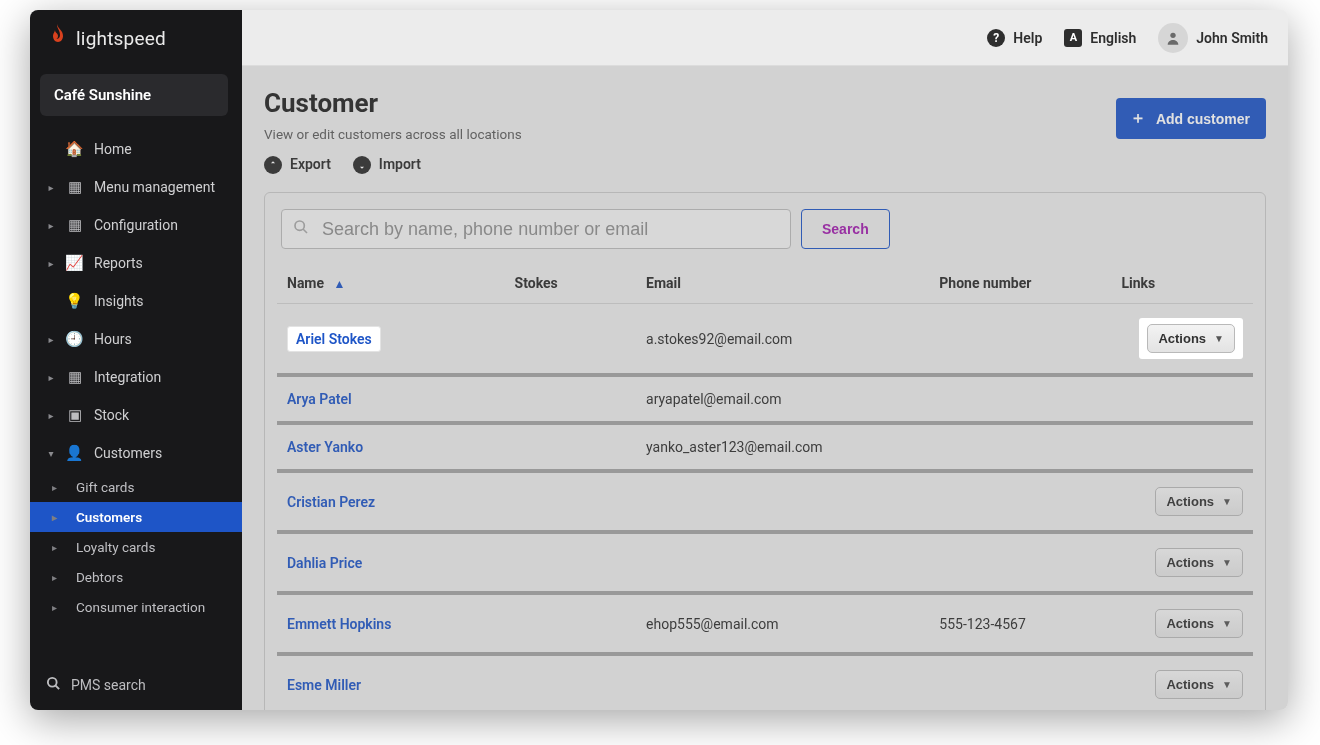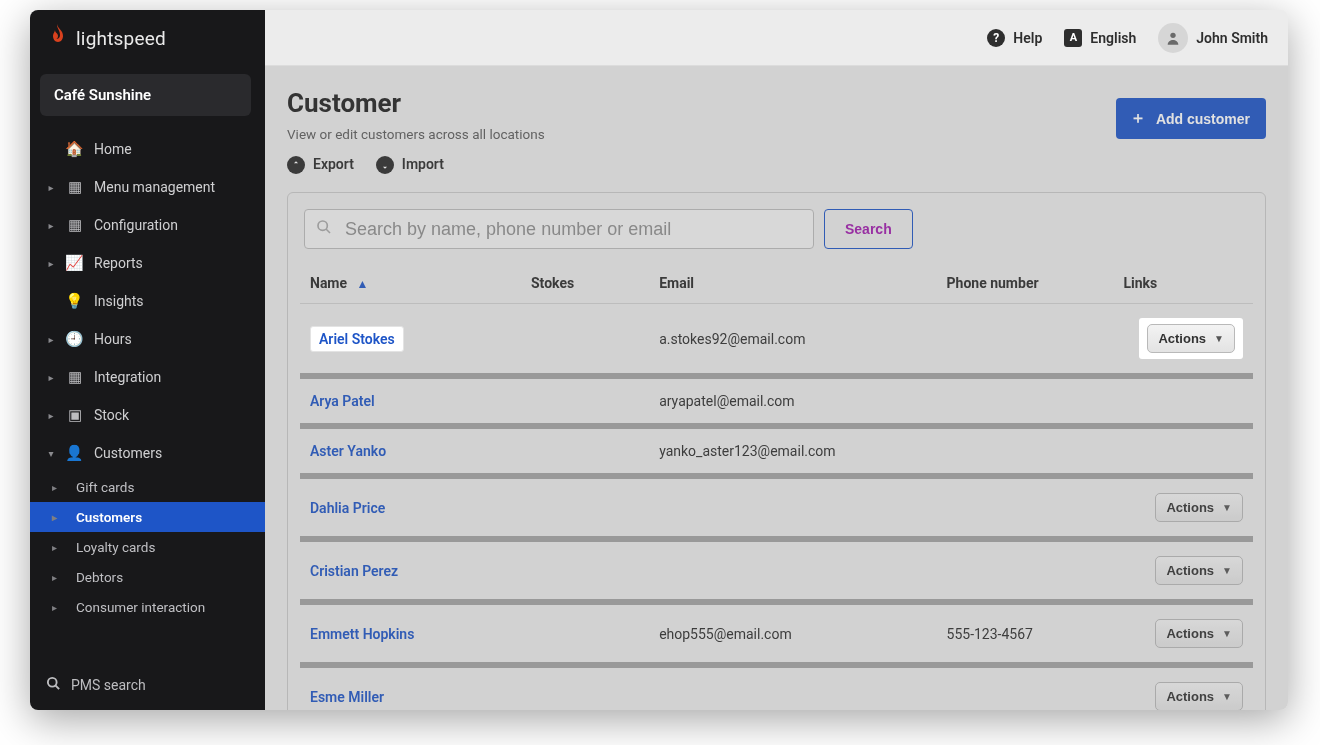--- a/index.html
+++ b/index.html
@@ -18,21 +18,21 @@
     width: 1258px;
     height: 700px;
     border-radius: 8px;
     box-shadow: 0 10px 40px rgba(0,0,0,0.35);
     overflow: hidden;
     display: flex;
     background: #ececec;
   }
   
   .sidebar {
-    width: 235px;
+    width: 212px;
     background: #18181a;
     color: #d9d9d9;
     display: flex;
     flex-direction: column;
     flex-shrink: 0;
     font-size: 14px;
   }
   .brand {
     height: 56px;
     display: flex;
@@ -127,21 +127,21 @@
     background:transparent; border-radius:4px; font-weight:700; font-size:14px; cursor:pointer;
   }
 
   table.data { width:100%; border-collapse:collapse; font-size:14px; }
   table.data thead th {
     text-align:left; font-weight:700; color:#2b2b2b; padding:12px 10px;
     border-bottom:1px solid #d1d1d1;
   }
   table.data thead th .sort { color:#1e55c7; font-size:12px; margin-left:6px; }
   table.data tbody td {
-    padding:14px 10px; border-bottom:6px solid #a3a3a3; vertical-align:middle;
+    padding:14px 10px; border-bottom:4px solid #a3a3a3; vertical-align:middle;
     color:#2e2e2e;
   }
   table.data tbody td .cust-link { color:#1e55c7; font-weight:600; cursor:pointer; }
   .name-pill { display:inline-block; background:#fff; border:1px solid #e3e3e3; border-radius:3px; padding:4px 8px; }
   .btn-actions {
     border:1px solid #b9b9b9; background:linear-gradient(#f3f3f3,#e3e3e3);
     border-radius:5px; padding:6px 10px; font-weight:700; font-size:13px; color:#323232;
     display:inline-flex; align-items:center; gap:8px; cursor:pointer;
   }
   .btn-actions .dd { font-size:10px; color:#555; }
@@ -357,31 +357,31 @@
                 <td class="links-cell"></td>
               </tr>
               <tr>
                 <td><span class="cust-link">Aster Yanko</span></td>
                 <td></td>
                 <td>yanko_aster123@email.com</td>
                 <td></td>
                 <td class="links-cell"></td>
               </tr>
               <tr>
-                <td><span class="cust-link">Dahlia Price</span></td>
+                <td><span class="cust-link">Cristian Perez</span></td>
                 <td></td>
                 <td></td>
                 <td></td>
                 <td class="links-cell"><button class="btn-actions">
                     <span>Actions</span>
                     <span class="dd">▼</span>
                   </button></td>
               </tr>
               <tr>
-                <td><span class="cust-link">Cristian Perez</span></td>
+                <td><span class="cust-link">Dahlia Price</span></td>
                 <td></td>
                 <td></td>
                 <td></td>
                 <td class="links-cell"><button class="btn-actions">
                     <span>Actions</span>
                     <span class="dd">▼</span>
                   </button></td>
               </tr>
               <tr>
                 <td><span class="cust-link">Emmett Hopkins</span></td>

